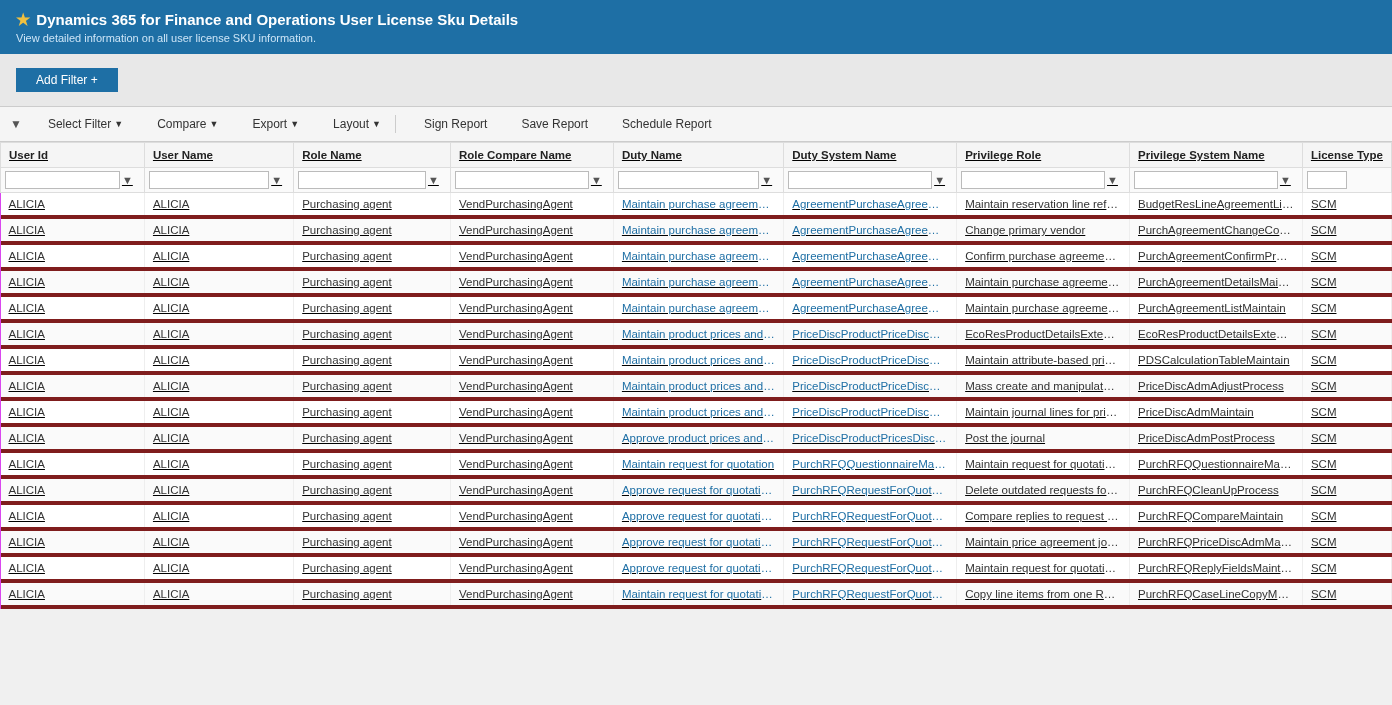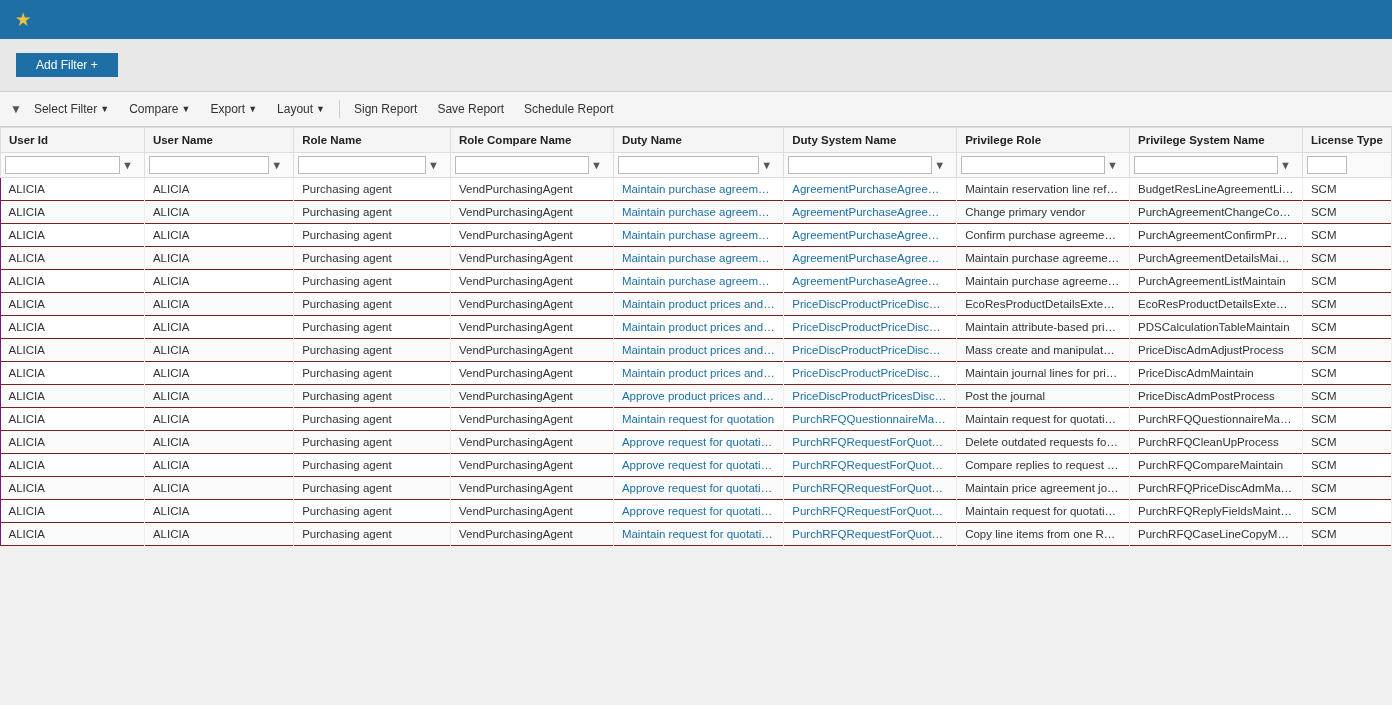--- a/index.html
+++ b/index.html
@@ -55,32 +55,34 @@
     .toolbar-item {
       display: inline-flex;
       align-items: center;
       gap: 3px;
       padding: 4px 8px;
       font-size: 12px;
       color: #333;
       cursor: pointer;
       background: none;
       border: none;
+      margin-left: 14px;
     }
     .toolbar-separator {
       width: 1px;
       height: 18px;
       background: #ccc;
       margin: 0 2px;
     }
     .dropdown-arrow { font-size: 9px; }
 
     .table-container {
       overflow-x: auto;
-      background: #701a75;
+      background: #d946ef;
+      text-decoration: underline;
     }
     table {
       width: 100%;
       border-collapse: collapse;
       font-size: 11.5px;
     }
     thead tr.col-headers th {
       background: #f5f5f5;
       border: 1px solid #ddd;
       padding: 6px 8px;
@@ -104,21 +106,21 @@
       border: 1px solid #bbb;
       padding: 2px 4px;
       font-size: 11px;
     }
     .filter-icon {
       color: #555;
       font-size: 11px;
       cursor: pointer;
     }
     tbody tr {
-      border-bottom: 1px solid #7f1d1d;
+      border-bottom: 4px solid #7f1d1d;
       padding-left: 24px;
     }
     tbody td {
       padding: 5px 8px;
       border-right: 1px solid #eee;
       color: #333;
       white-space: nowrap;
       overflow: hidden;
       text-overflow: ellipsis;
       max-width: 180px;
@@ -153,21 +155,23 @@
     tbody td.lic-type {
       max-width: 60px;
     }
   </style>
 </head>
 <body>
 
 <div class="header">
   <div class="header-title">
     <span class="header-star">★</span>
+    <span>Dynamics 365 for Finance and Operations User License Sku Details</span>
   </div>
+  <div class="header-subtitle">View detailed information on all user license SKU information.</div>
 </div>
 
 <div class="filter-bar">
   <button class="add-filter-btn">Add Filter +</button>
 </div>
 
 <div class="toolbar">
   <span style="color:#555; font-size:12px;">▼</span>
   <button class="toolbar-item">
     <span>Select Filter</span>

